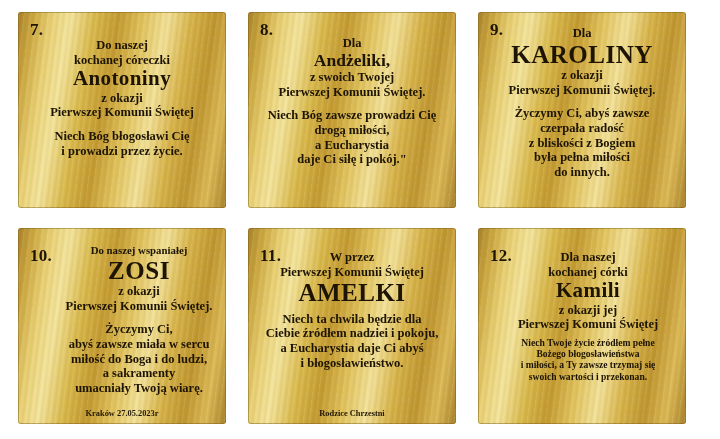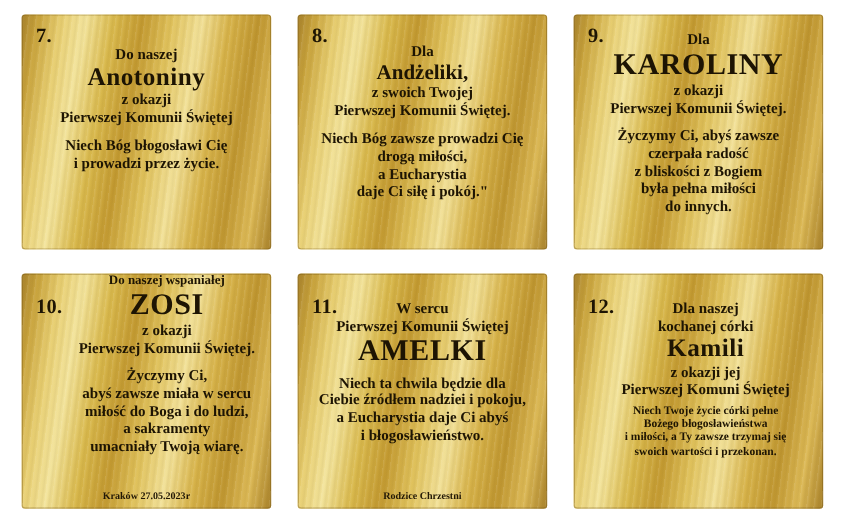--- a/index.html
+++ b/index.html
@@ -128,37 +128,38 @@
     bottom: 6px;
     font-size: 8.4px;
     font-weight: bold;
     color: #221806;
     text-align: center;
   }
   
   .p1 .body { padding-top: 26px; justify-content: flex-start; }
   .p2 .body { padding-top: 24px; justify-content: flex-start; }
   .p3 .body { padding-top: 14px; justify-content: flex-start; }
-  .p4 .body { padding-top: 0; justify-content: flex-start; }
+  .p4 .body { padding-top: 16px; justify-content: flex-start; }
   .p5 .body { padding-top: 22px; justify-content: flex-start; }
   .p6 .body { padding-top: 22px; justify-content: flex-start; margin-left: 12px; }
   .p4 .num, .p5 .num, .p6 .num { top: 18px; }
   .p4 .body { padding-left: 44px; }
 </style>
 </head>
 <body>
 
 <div class="sheet">
   <div class="grid">
 
     <div class="plate p1">
       <div class="plate-inner">
         <div class="num">7.</div>
         <div class="body">
           <div class="ln">Do naszej</div>
+          <div class="ln">kochanej córeczki</div>
           <div class="ln name">Anotoniny</div>
           <div class="ln">z okazji</div>
           <div class="ln">Pierwszej Komunii Świętej</div>
           <div class="gap"></div>
           <div class="ln">Niech Bóg błogosławi Cię</div>
           <div class="ln">i prowadzi przez życie.</div>
         </div>
       </div>
     </div>
 
@@ -213,21 +214,21 @@
           <div class="ln">umacniały Twoją wiarę.</div>
         </div>
         <div class="footer-note">Kraków 27.05.2023r</div>
       </div>
     </div>
 
     <div class="plate p5">
       <div class="plate-inner">
         <div class="num">11.</div>
         <div class="body">
-          <div class="ln">W sercu</div>
+          <div class="ln">W przez</div>
           <div class="ln">Pierwszej Komunii Świętej</div>
           <div class="ln name-lg">AMELKI</div>
           <div class="gap-sm"></div>
           <div class="ln">Niech ta chwila będzie dla</div>
           <div class="ln">Ciebie źródłem nadziei i pokoju,</div>
           <div class="ln">a Eucharystia daje Ci abyś</div>
           <div class="ln">i błogosławieństwo.</div>
         </div>
         <div class="footer-note">Rodzice Chrzestni</div>
       </div>
@@ -236,21 +237,21 @@
     <div class="plate p6">
       <div class="plate-inner">
         <div class="num">12.</div>
         <div class="body">
           <div class="ln">Dla naszej</div>
           <div class="ln">kochanej córki</div>
           <div class="ln name">Kamili</div>
           <div class="ln">z okazji jej</div>
           <div class="ln">Pierwszej Komuni Świętej</div>
           <div class="gap-sm"></div>
-          <div class="ln xs">Niech Twoje życie córki pełne</div>
+          <div class="ln xs">Niech Twoje życie źródłem pełne</div>
           <div class="ln xs">Bożego błogosławieństwa</div>
           <div class="ln xs">i miłości, a Ty zawsze trzymaj się</div>
           <div class="ln xs">swoich wartości i przekonan.</div>
         </div>
       </div>
     </div>
 
   </div>
 </div>
 

